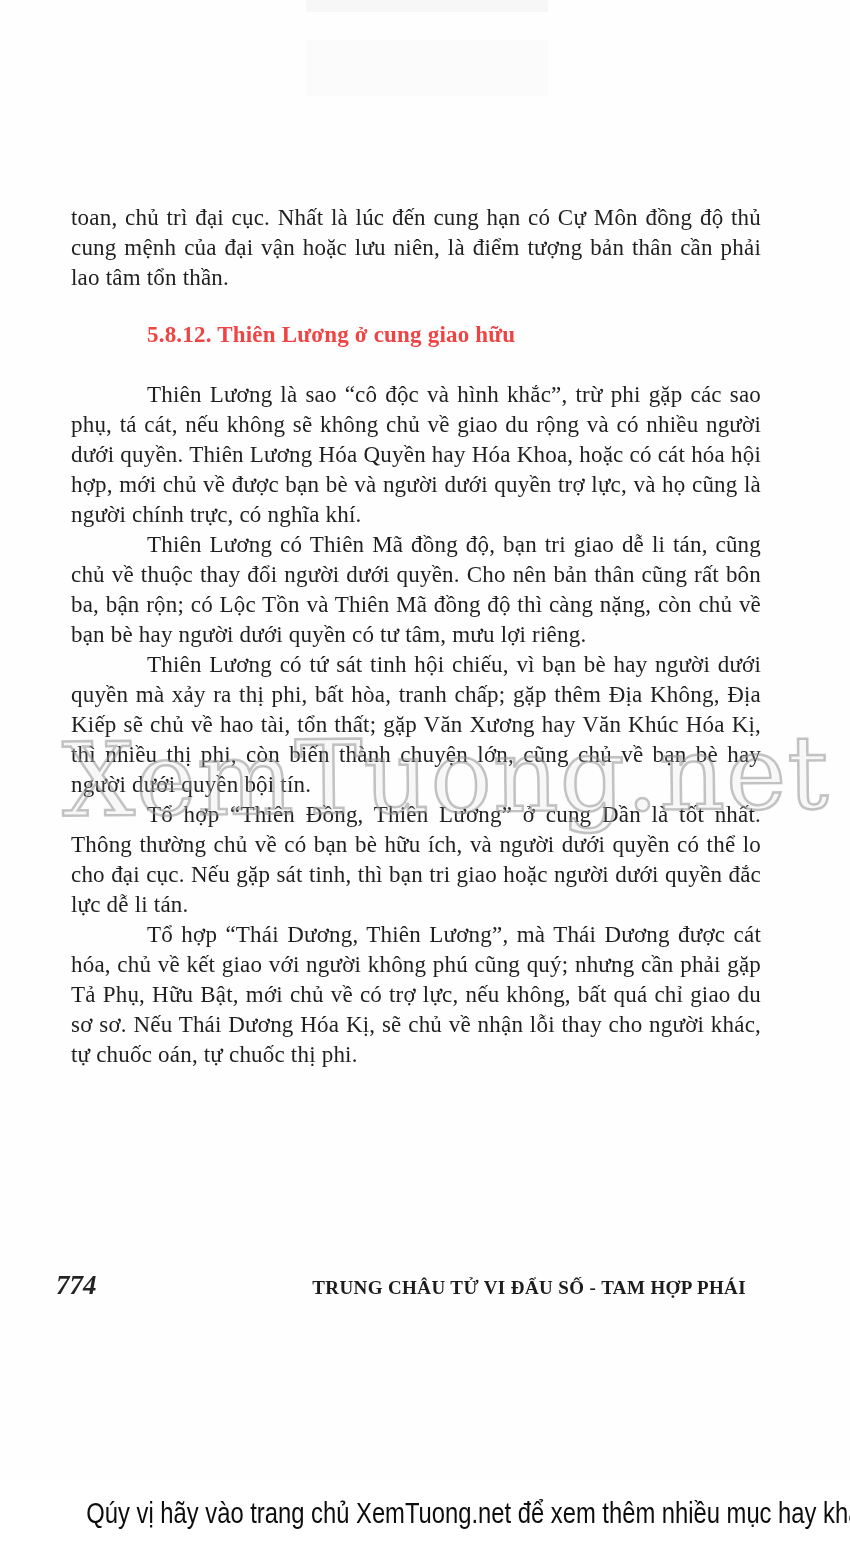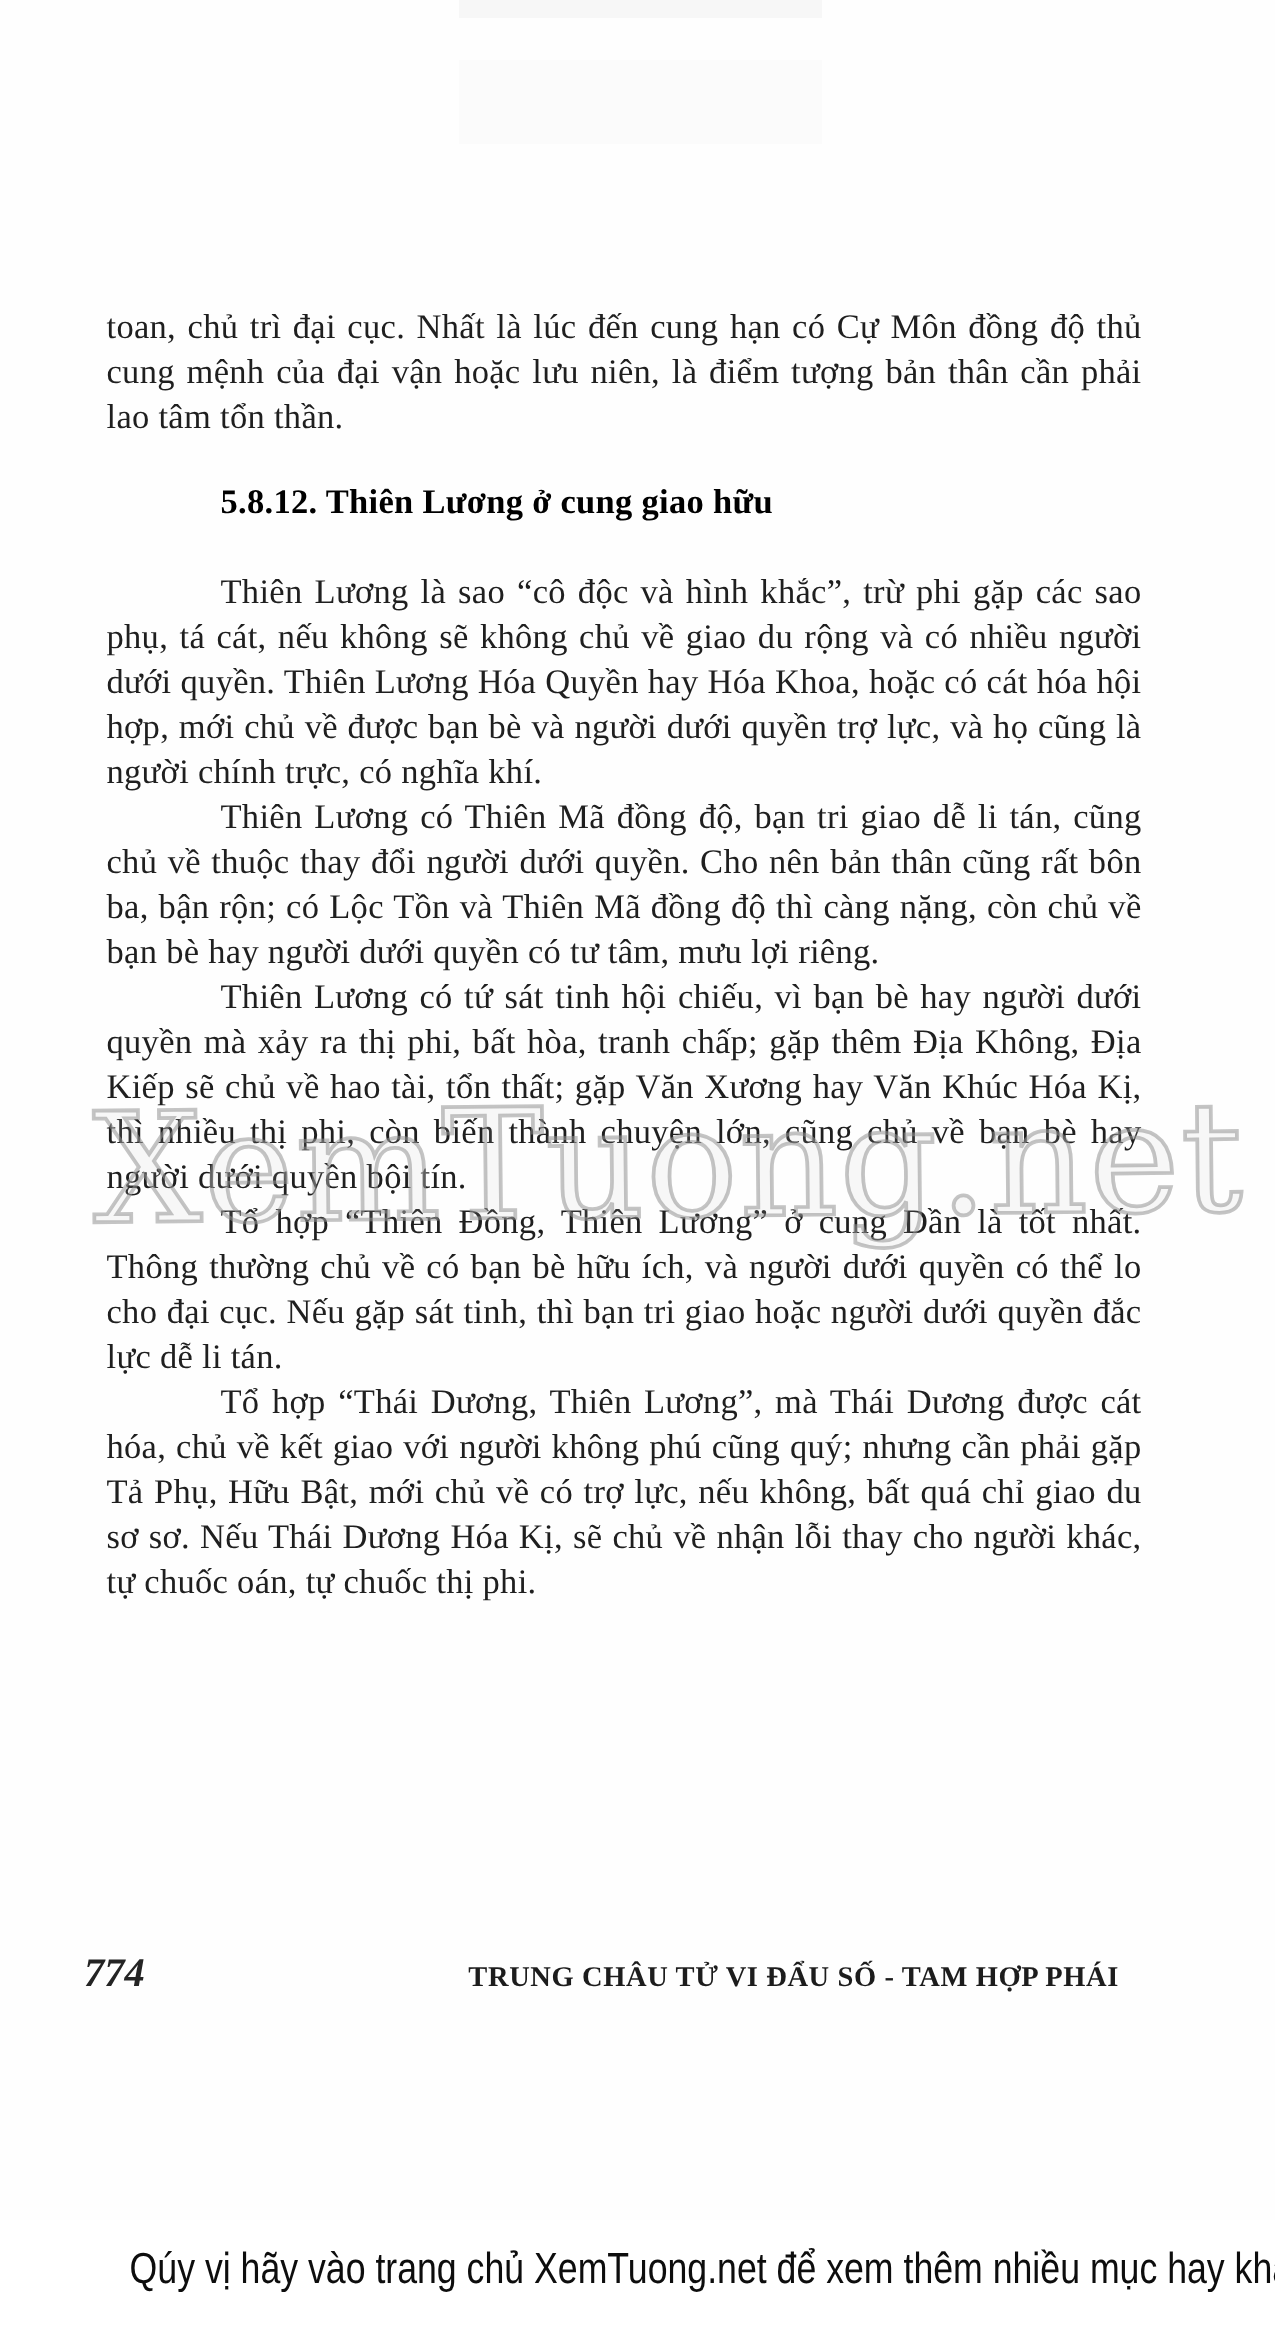--- a/index.html
+++ b/index.html
@@ -39,21 +39,21 @@
     text-align: justify;
     letter-spacing: 0.2px;
     margin-left: 15px;
   }
   .para { margin: 0; }
   .para.indent { text-indent: 76px; }
   .section-heading {
     font-size: 23px;
     line-height: 30px;
     font-weight: bold;
-    color: #000000;
+    color: #ef4444;
     margin: 27px 0 30px 0;
     text-indent: 76px;
     text-align: left;
   }
 
   
   .watermark {
     position: absolute;
     left: 62px;
     top: 722px;
@@ -67,21 +67,21 @@
     -webkit-text-stroke: 2.5px rgba(148, 148, 148, 0.55);
     transform: rotate(-0.6deg);
     white-space: nowrap;
     pointer-events: none;
   }
 
   
   .footer-row {
     position: absolute;
     left: 56px;
-    top: 1300px;
+    top: 1270px;
     width: 690px;
     display: flex;
     justify-content: space-between;
     align-items: baseline;
   }
   .page-number {
     font-style: italic;
     font-weight: bold;
     font-size: 27px;
     color: #242424;

